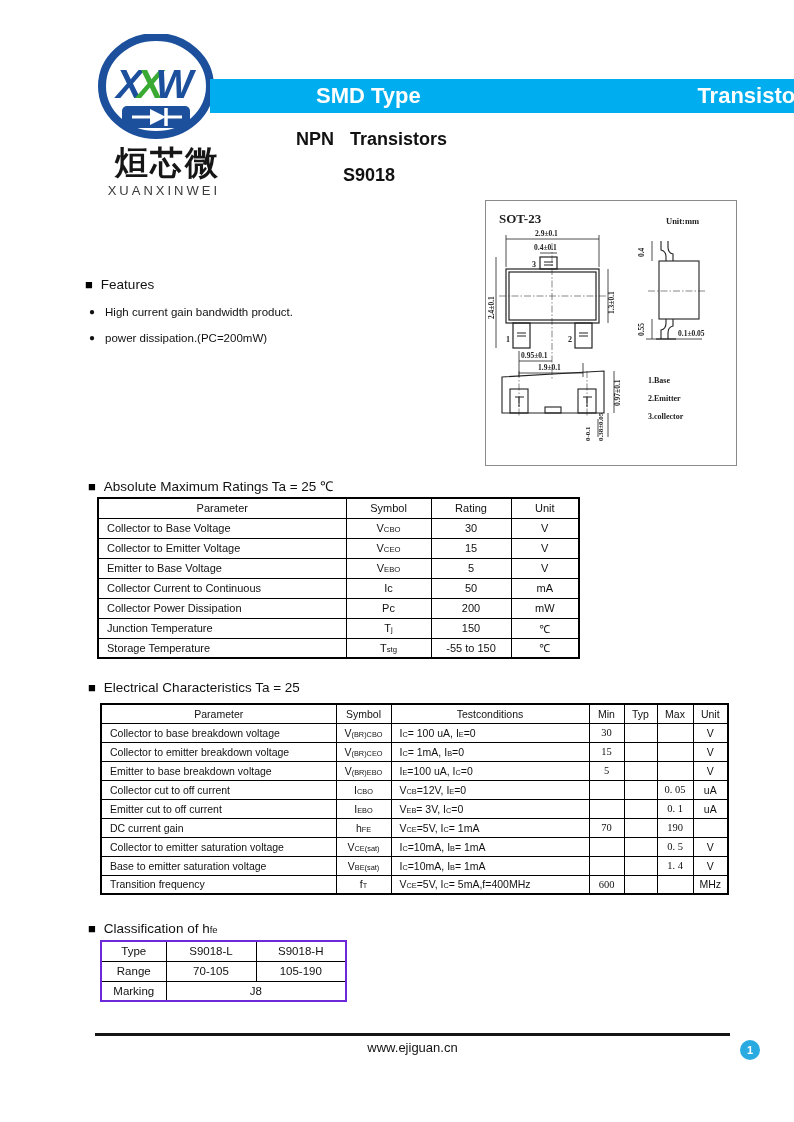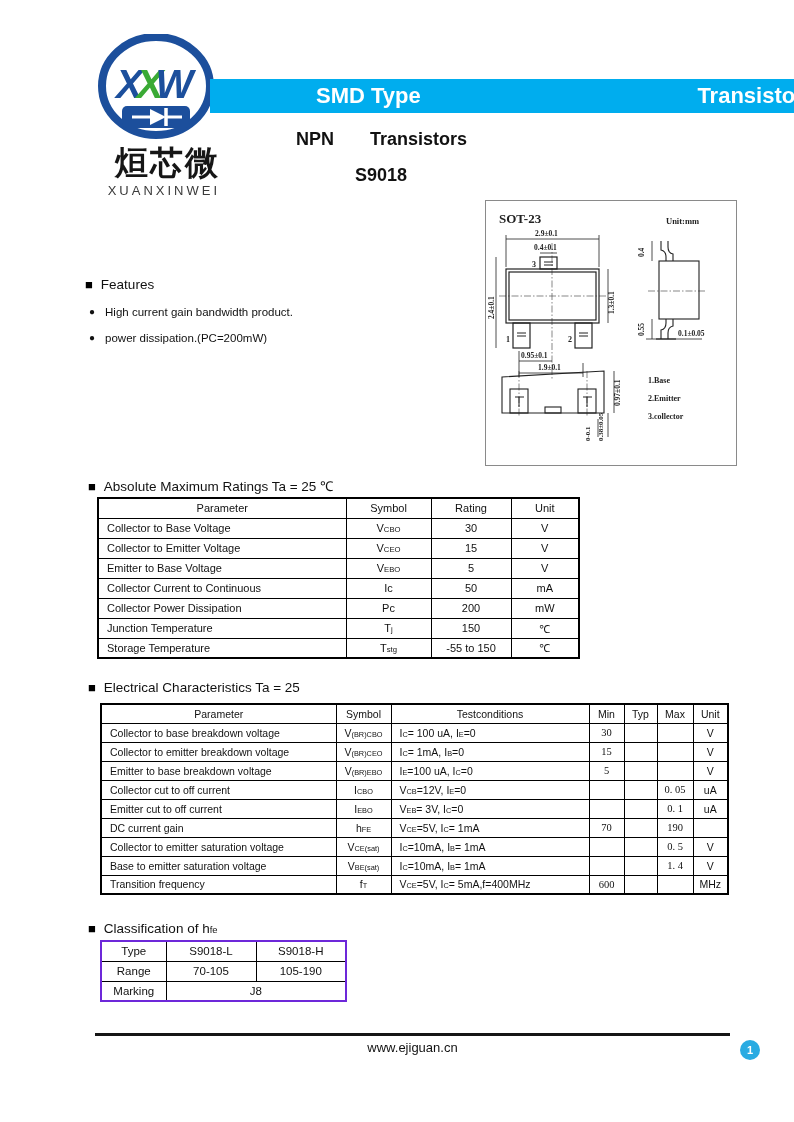--- a/index.html
+++ b/index.html
@@ -16,22 +16,22 @@
   .logo-cn { font-size:33px; font-weight:bold; letter-spacing:2px; color:#161616; line-height:1.05; }
   .logo-en { font-size:13px; letter-spacing:3px; color:#3a3a3a; margin-top:2px; }
 
   
   .banner {
     position:absolute; left:210px; top:79px; width:612px; height:34px;
     background:#00ADEE; color:#fff; font-weight:bold; font-size:22px;
     display:flex; align-items:center; justify-content:space-between;
     padding:0 6px 0 106px;
   }
-  .title-line1 { position:absolute; left:296px; top:129px; font-size:18px; font-weight:bold; display:flex; gap:36px; }
-  .title-line2 { position:absolute; left:355px; top:165px; font-size:18px; font-weight:bold; }
+  .title-line1 { position:absolute; left:296px; top:129px; font-size:18px; font-weight:bold; display:flex; gap:16px; }
+  .title-line2 { position:absolute; left:343px; top:165px; font-size:18px; font-weight:bold; }
 
   
   .features { position:absolute; left:85px; top:277px; width:360px; }
   .sec-head { display:flex; align-items:center; gap:8px; font-size:13.5px; color:#111; }
   .sq { font-size:13px; line-height:1; color:#000; }
   .feat-item { display:flex; align-items:center; gap:10px; font-size:11.5px; margin-top:14px; padding-left:4px; }
   .dot { font-size:10px; line-height:1; }
 
   
   .pkg { position:absolute; left:485px; top:200px; width:252px; height:266px; border:1px solid #8a8a8a; background:#fff; }

